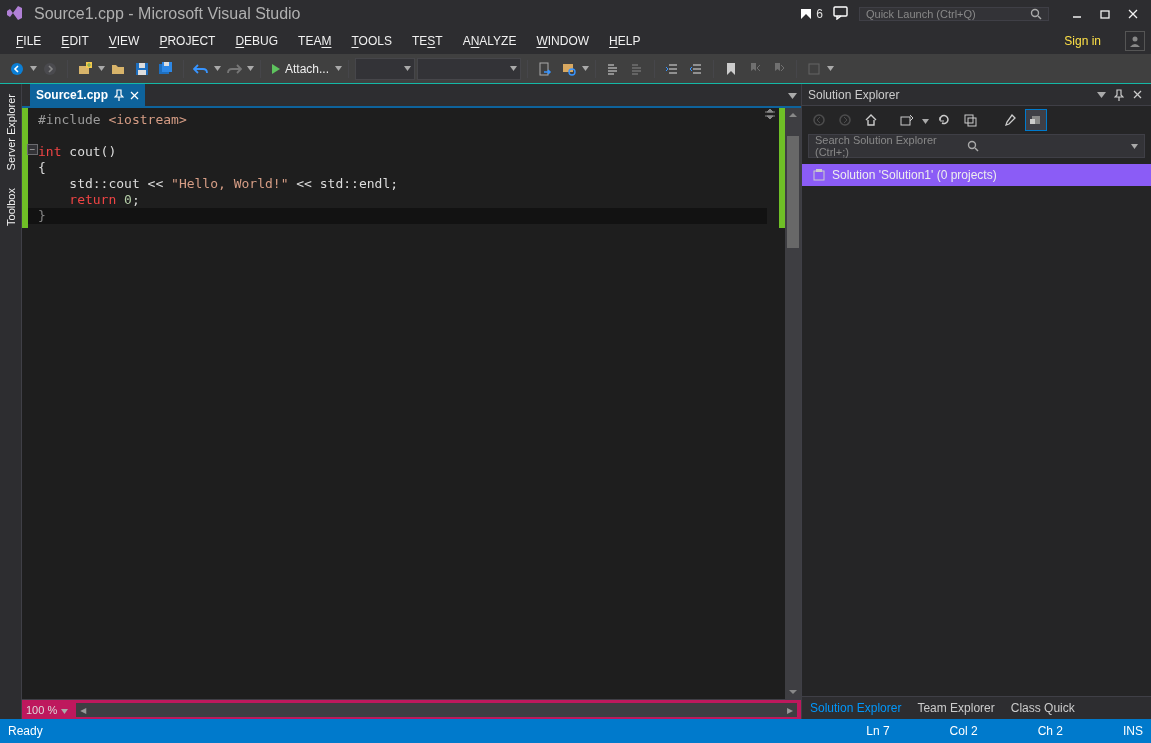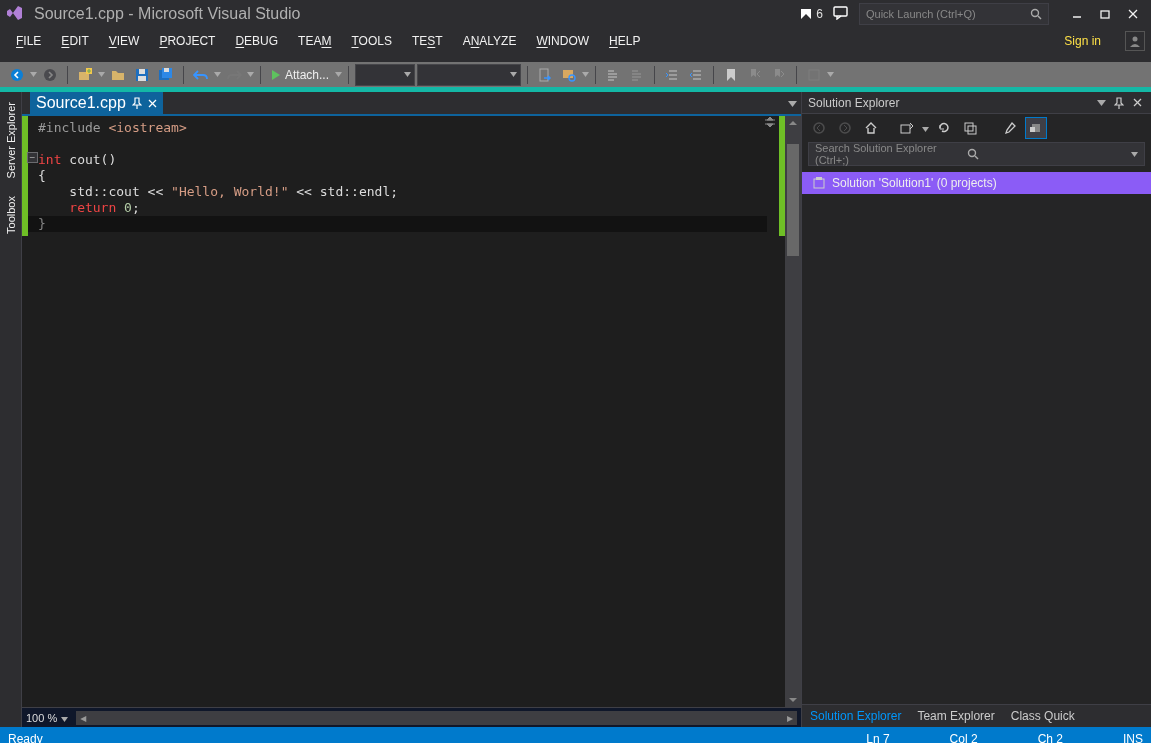--- a/index.html
+++ b/index.html
@@ -6,65 +6,65 @@
   * { box-sizing: border-box; }
 
   
   .titlebar { height: 28px; background: #2d2d30; display: flex; align-items: center; padding: 0 4px 0 6px; }
   .titlebar .logo { width: 18px; height: 18px; margin-right: 10px; }
   .titlebar .title { color: #b0b0b0; font-size: 16px; }
   .titlebar .spacer { flex: 1; }
   .titlebar .notif { display: flex; align-items: center; margin-right: 10px; color: #e0e0e0; }
   .titlebar .notif svg { margin-right: 4px; }
   .titlebar .feedback { margin-right: 10px; }
-  .titlebar .quicklaunch { width: 190px; height: 22px; background: #333337; border: 1px solid #3f3f46; display: flex; align-items: center; padding: 0 6px; color: #888; margin-right: 14px; }
+  .titlebar .quicklaunch { width: 190px; height: 14px; background: #333337; border: 1px solid #3f3f46; display: flex; align-items: center; padding: 0 6px; color: #888; margin-right: 14px; }
   .titlebar .quicklaunch span { flex: 1; font-size: 11px; }
   .titlebar .winbtn { width: 28px; height: 20px; display: flex; align-items: center; justify-content: center; }
   .titlebar .winbtn svg * { stroke: #f1f1f1; }
 
   
   .menubar { height: 26px; background: #2d2d30; display: flex; align-items: center; padding: 0 6px; }
   .menubar .menu-item { padding: 3px 10px; color: #f1f1f1; font-size: 12px; }
   .menubar .menu-item u { text-decoration: underline; text-underline-offset: 2px; }
   .menubar .spacer { flex: 1; }
   .menubar .signin { color: #fde047; margin-right: 24px; }
   .menubar .avatar-frame { width: 20px; height: 20px; border: 1px solid #555; display:flex;align-items:center;justify-content:center; }
 
   
-  .toolbar { height: 30px; background: #737373; border-bottom: 5px solid #14b8a6; display: flex; align-items: center; padding: 0 6px; gap: 2px; margin-top: 8px; }
+  .toolbar { height: 30px; background: #404040; border-bottom: 1px solid #14b8a6; display: flex; align-items: center; padding: 0 6px; gap: 2px; }
   .toolbar .tbbtn { height: 22px; min-width: 22px; display: flex; align-items: center; justify-content: center; padding: 0 3px; }
   .toolbar .sep { width: 1px; height: 18px; background: #46464a; margin: 0 4px; }
   .toolbar .drop-arrow { width:7px; display:flex;align-items:center;justify-content:center; }
   .toolbar .attach { display: flex; align-items: center; gap: 4px; color: #eee; font-size: 12px; padding: 0 4px; }
   .toolbar .combo { width: 60px; height: 22px; border: 1px solid #46464a; background: #333337; display: flex; align-items: center; padding-left: 4px; }
   .toolbar .combo .drop { width: 14px; display:flex;align-items:center;justify-content:center;margin-left:auto; }
   .toolbar .combo.wider { width: 104px; }
 
   
   .workarea { display: flex; height: calc(743px - 28px - 26px - 30px - 24px); }
   .leftrail { width: 22px; background: #2d2d30; border-right: 1px solid #3f3f46; display: flex; flex-direction: column; align-items: center; padding-top: 6px; gap: 10px; }
   .leftrail .vtab { writing-mode: vertical-rl; transform: rotate(180deg); color: #f1f1f1; font-size: 11px; padding: 4px 1px; }
 
   .editor-area { flex: 1; display: flex; flex-direction: column; min-width: 0; background: #2d2d30; }
   .tabstrip { height: 22px; background: #2d2d30; display: flex; align-items: center; position: relative; }
-  .tabstrip .tab { height: 22px; background: #0e639c; color: #fff; display: flex; align-items: center; padding: 0 6px; gap: 6px; font-size: 16px; margin-left: 8px; }
+  .tabstrip .tab { height: 22px; background: #0e639c; color: #fff; display: flex; align-items: center; padding: 0 6px; gap: 6px; font-size: 12px; margin-left: 8px; font-weight: bold; }
   .tabstrip .tab .pin, .tabstrip .tab .close { display:flex; }
   .tabstrip .tabdrop { position: absolute; right: 4px; top: 4px; }
   .editor-top-bd { height: 2px; background: #0e639c; }
   .editor-body { flex: 1; background: #1e1e1e; display: flex; min-height: 0; position: relative; }
   .editor-body .green-bar { width: 6px; background: #6fbf26; }
   .editor-body .green-bar.right { width: 6px; background: #6fbf26; height: 120px; }
   .editor-body .codecol { flex: 1; position: relative; }
   .code { font-family: Consolas, monospace; font-size: 13px; line-height: 16px; padding: 4px 6px 4px 10px; color: #dcdcdc; white-space: pre; }
   .fold-square { position: absolute; left: -1px; top: 36px; width: 11px; height: 11px; border: 1px solid #6b6b6f; display:flex;align-items:center;justify-content:center; background:#333337; font-size:10px;line-height:1;color:#b0b0b0; }
   .split-handle { position:absolute; right:2px; top:0; color:#888; }
   .editor-caret-line { position:absolute; left:0; right:12px; top:100px; height:16px; background:#000; opacity:0.4; }
   .vscroll { width: 16px; background: #3e3e42; display:flex; flex-direction:column; }
   .vscroll .thumb { background: #686868; flex: 0 0 112px; margin: 14px 2px 0 2px; }
-  .zoom-bar { height: 20px; background: #0f172a; display:flex; align-items:center; gap:4px; padding: 0 4px; border-top:1px solid #3f3f46;}
+  .zoom-bar { height: 20px; background: #be185d; display:flex; align-items:center; gap:4px; padding: 0 4px; border-top:1px solid #3f3f46;}
   .zoom-bar .pct { font-size: 11px; color:#ddd;}
   .zoom-bar .hscroll { flex:1; height:14px; background:#3e3e42; margin-left:4px; position:relative; }
   .zoom-bar .hscroll .larrow,.zoom-bar .hscroll .rarrow{position:absolute;top:0;bottom:0;width:14px;display:flex;align-items:center;justify-content:center;color:#999;}
   .zoom-bar .hscroll .rarrow{right:0;}
 
   
   .panel { width: 350px; background: #252526; display: flex; flex-direction: column; border-left: 1px solid #3f3f46; }
   .panel .panel-title { height: 22px; background: #2d2d30; border-bottom: 1px solid #3f3f46; display: flex; align-items: center; padding: 0 6px; color: #ccc; font-size: 12px; }
   .panel .panel-title .spacer { flex: 1; }
   .panel .panel-title .pbtn { width: 16px; height:16px; display:flex;align-items:center;justify-content:center;margin-left:2px; }

